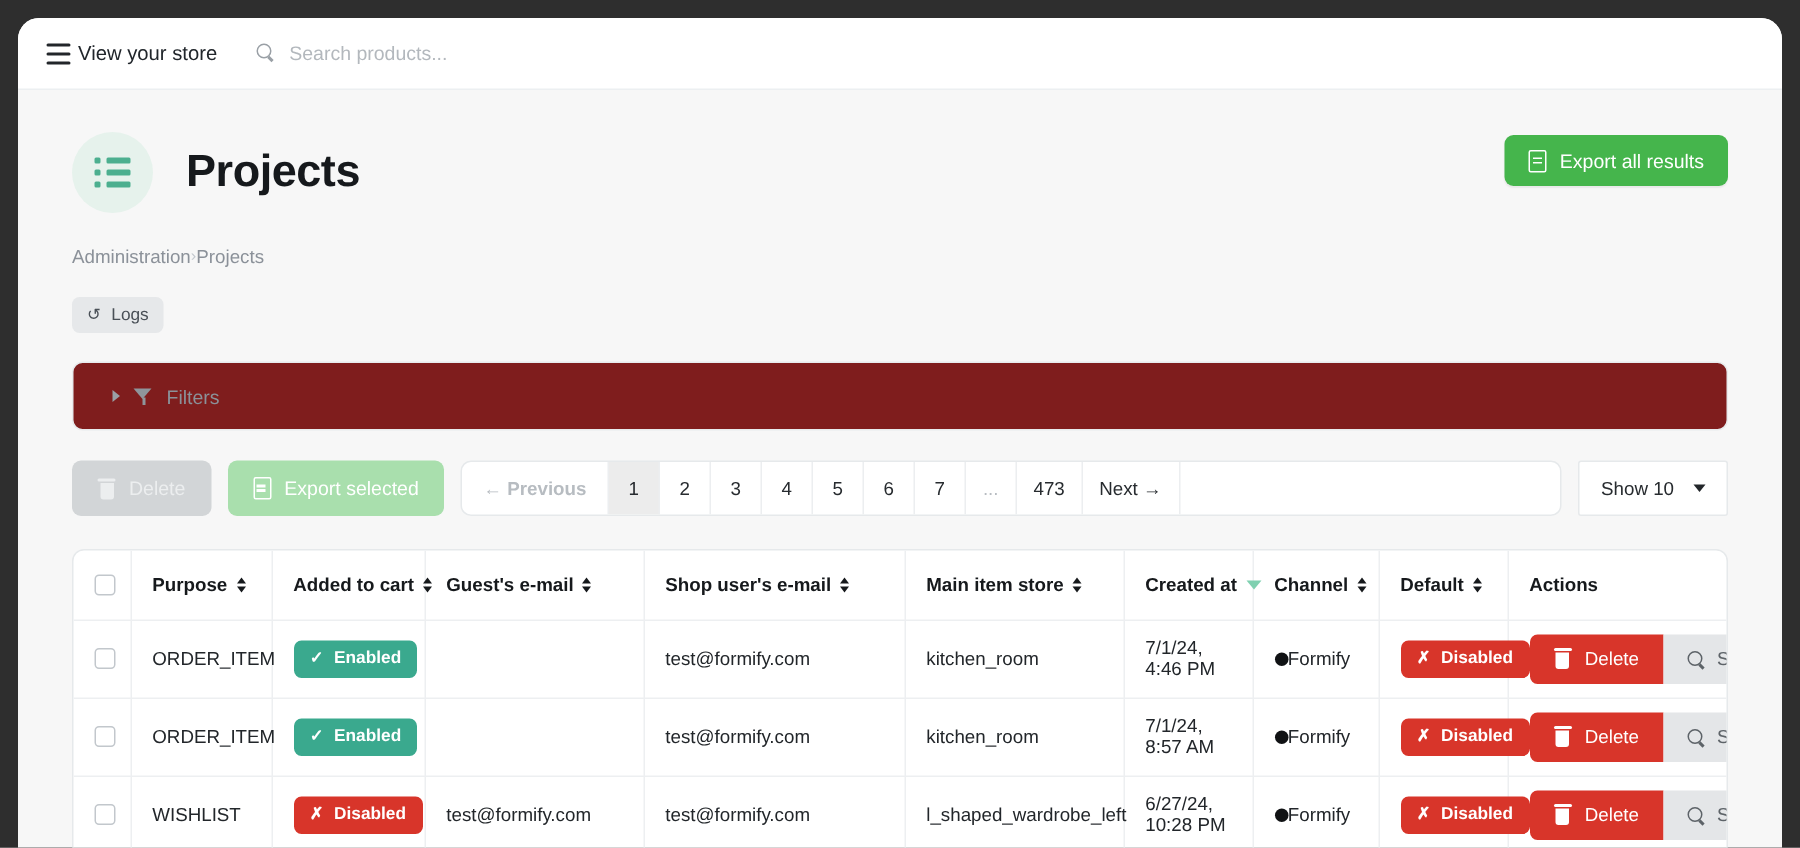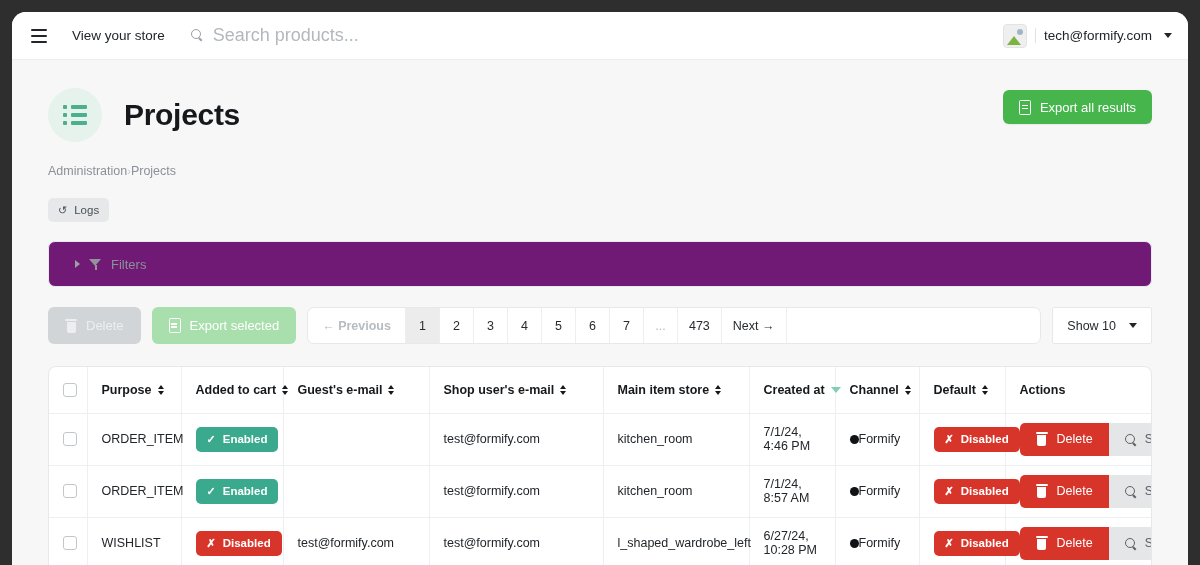--- a/index.html
+++ b/index.html
@@ -28,35 +28,34 @@
     border-bottom: 1px solid #eceff1;
   }
   .hamburger {
     width: 26px; height: 26px;
     display: flex; flex-direction: column;
     justify-content: center; align-items: center; gap: 4px;
     cursor: pointer;
   }
   .hamburger i { display:block; width: 16px; height: 2px; background: #22262a; border-radius: 1px; }
   .store-link {
-    margin-left: 20px;
     font-size: 13.5px;
     color: #21262b;
     cursor: pointer;
     white-space: nowrap;
   }
   .search-wrap {
     margin-left: 26px;
     display: flex; align-items: center; gap: 9px;
     flex: 1;
   }
   .search-input {
     border: none; outline: none;
     font-family: "Liberation Sans", sans-serif;
-    font-size: 18px;
+    font-size: 13px;
     color: #22262a;
     background: transparent;
     width: 260px;
   }
   .search-input::placeholder { color: #b3b8bd; }
   .user-area { display: flex; align-items: center; gap: 8px; }
   .avatar {
     width: 24px; height: 24px;
     border-radius: 4px;
     background: #efefef;
@@ -156,21 +155,21 @@
     height: 24px; padding: 0 10px;
     font-size: 11.5px;
     color: #4a5057;
     font-family: "Liberation Sans", sans-serif;
     cursor: pointer;
   }
   .hist-icon { font-size: 11px; line-height: 1; }
 
   .filters-card {
     margin-top: 19px;
-    background: #701a75;
+    background: #7f1d1d;
     border: 1px solid #e8ebed;
     border-radius: 7px;
     height: 46px;
     display: flex; align-items: center;
     padding-left: 26px;
     gap: 9px;
     cursor: pointer;
   }
   .tri-right {
     width: 0; height: 0;
@@ -397,26 +396,20 @@
   <div class="topbar">
     <div class="hamburger">
       <i></i>
         <i></i>
         <i></i>
     </div>
     <div class="store-link">View your store</div>
     <div class="search-wrap">
       <span class="mag" style="color:#9aa0a6;width:13px;height:13px;"></span>
       <input class="search-input" type="text" placeholder="Search products..." style="">
-    </div>
-    <div class="user-area">
-      <div class="avatar"></div>
-      <div class="user-sep"></div>
-      <div class="user-email">tech@formify.com</div>
-      <div class="caret-down"></div>
     </div>
   </div>
 
   <div class="content">
 
     
     <div class="page-head">
       <div class="page-icon">
         <div class="list-icon">
           <div class="li-row">

